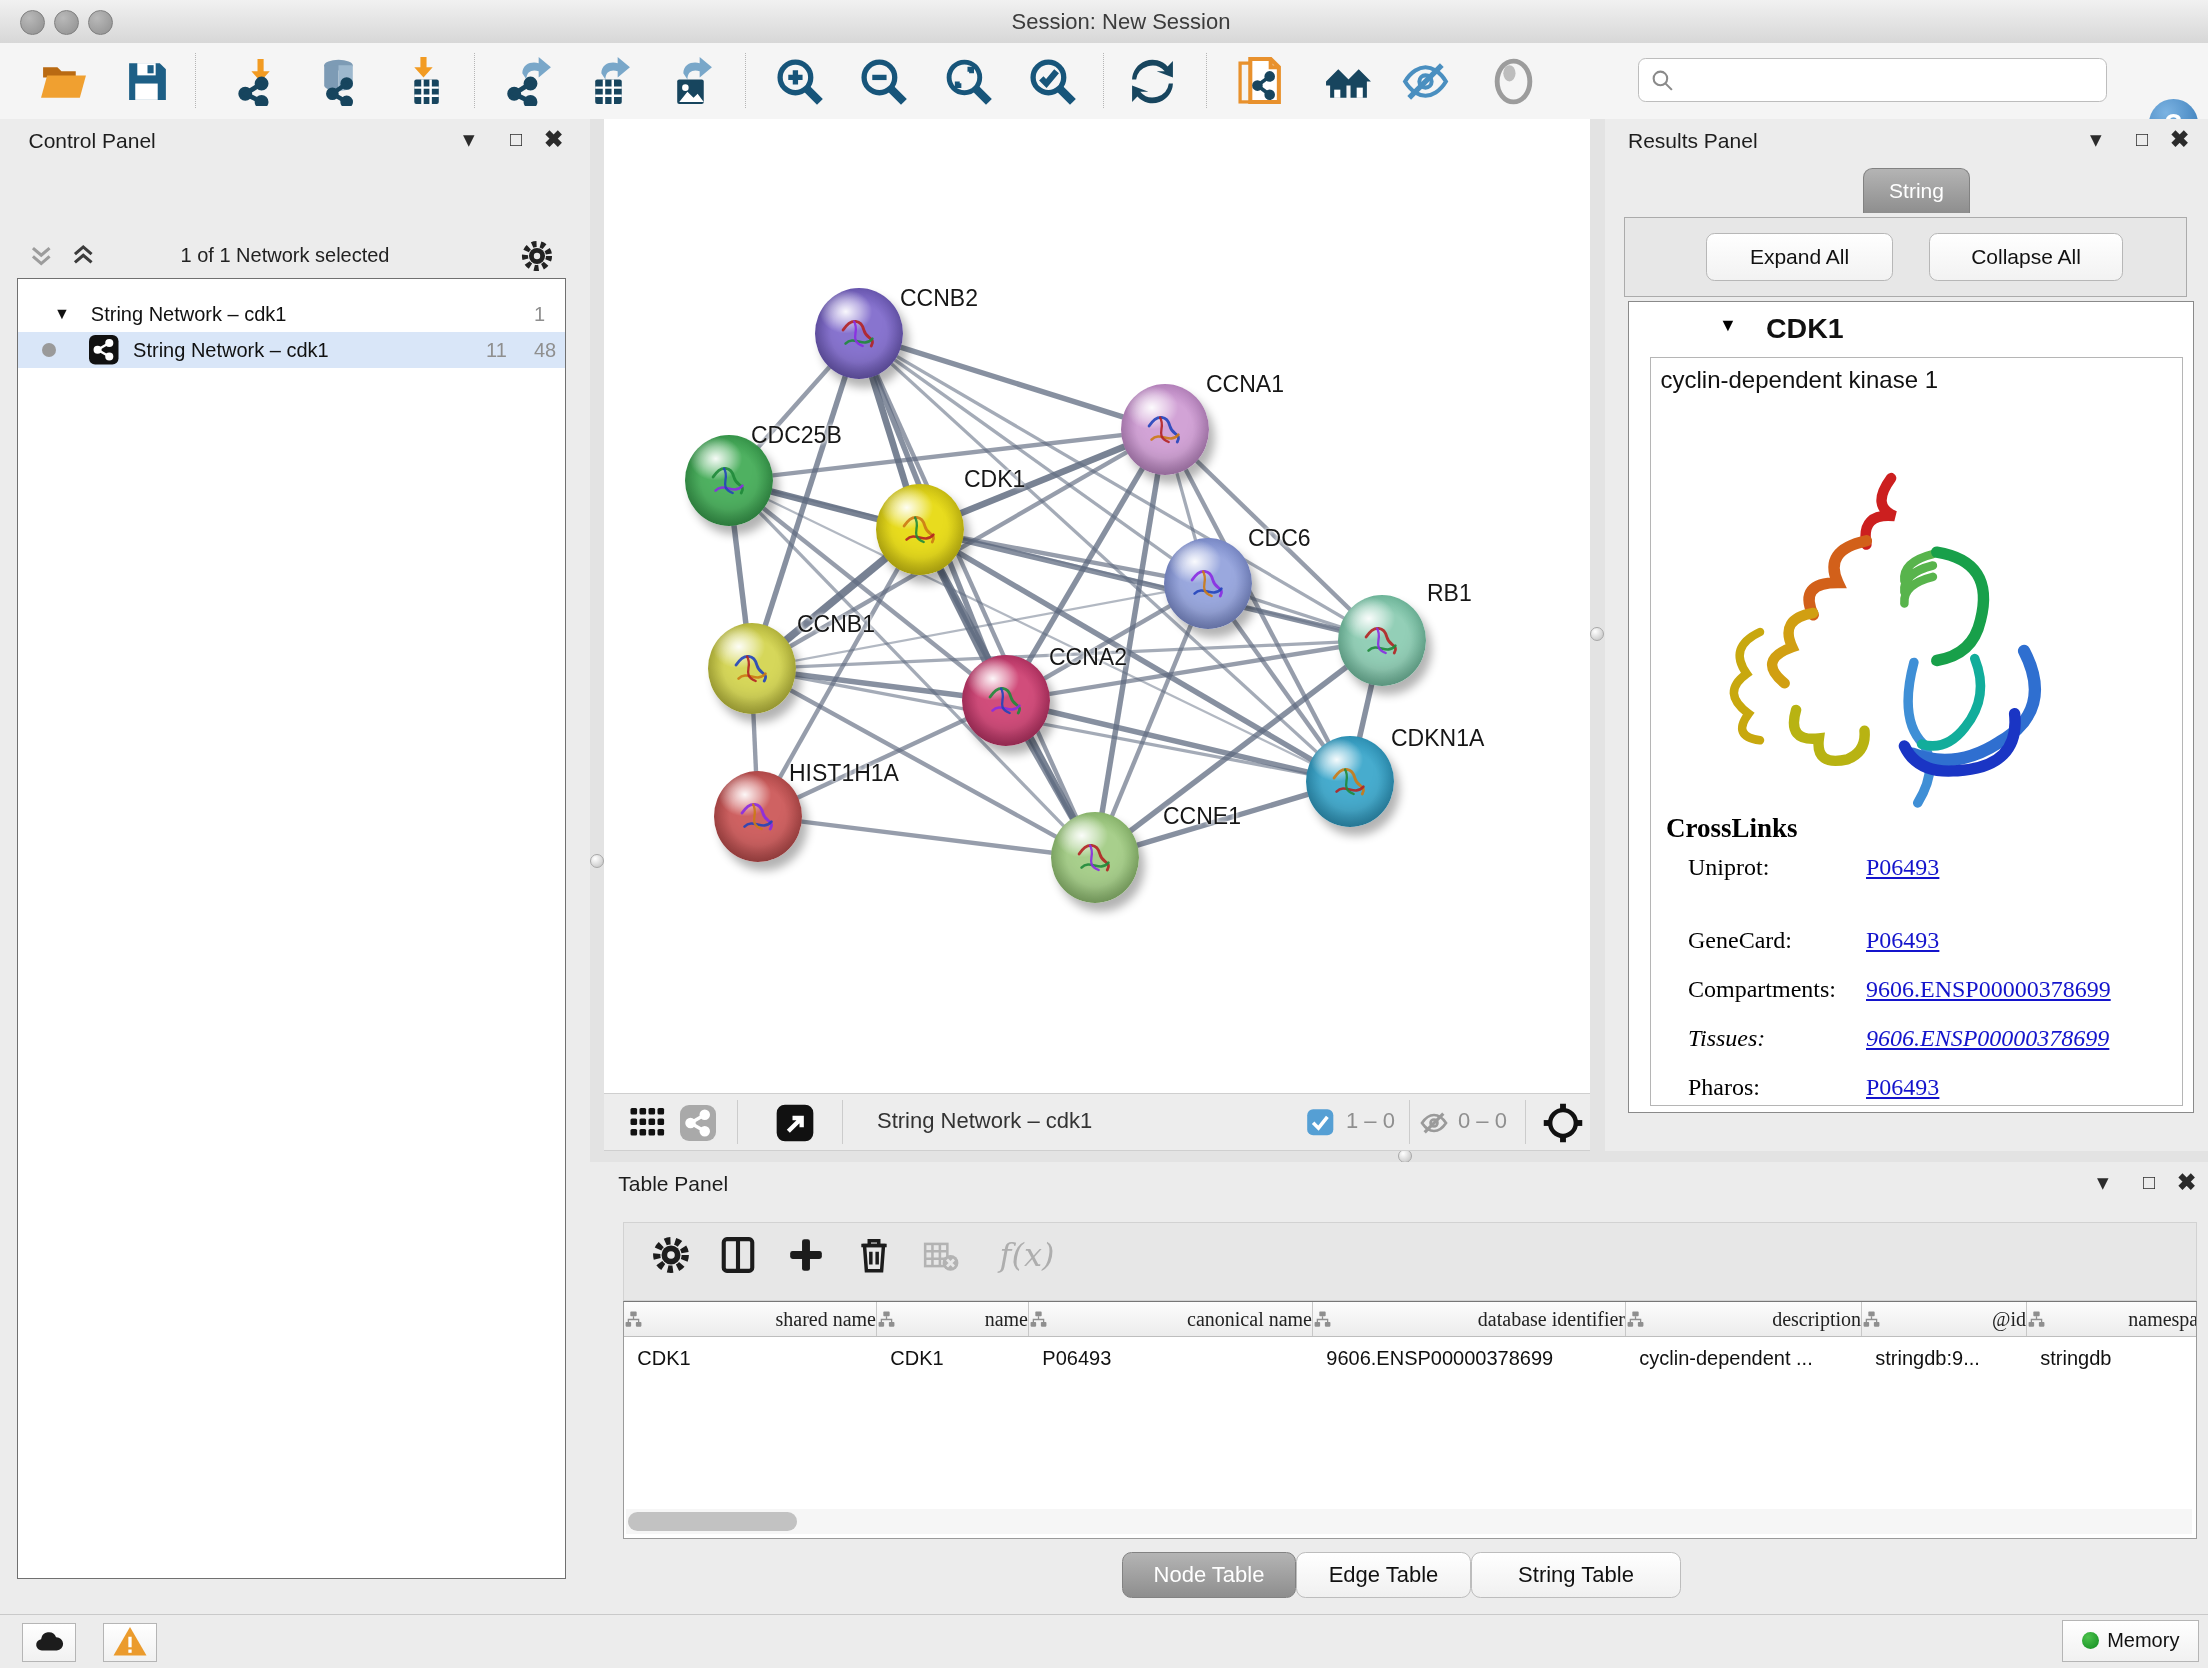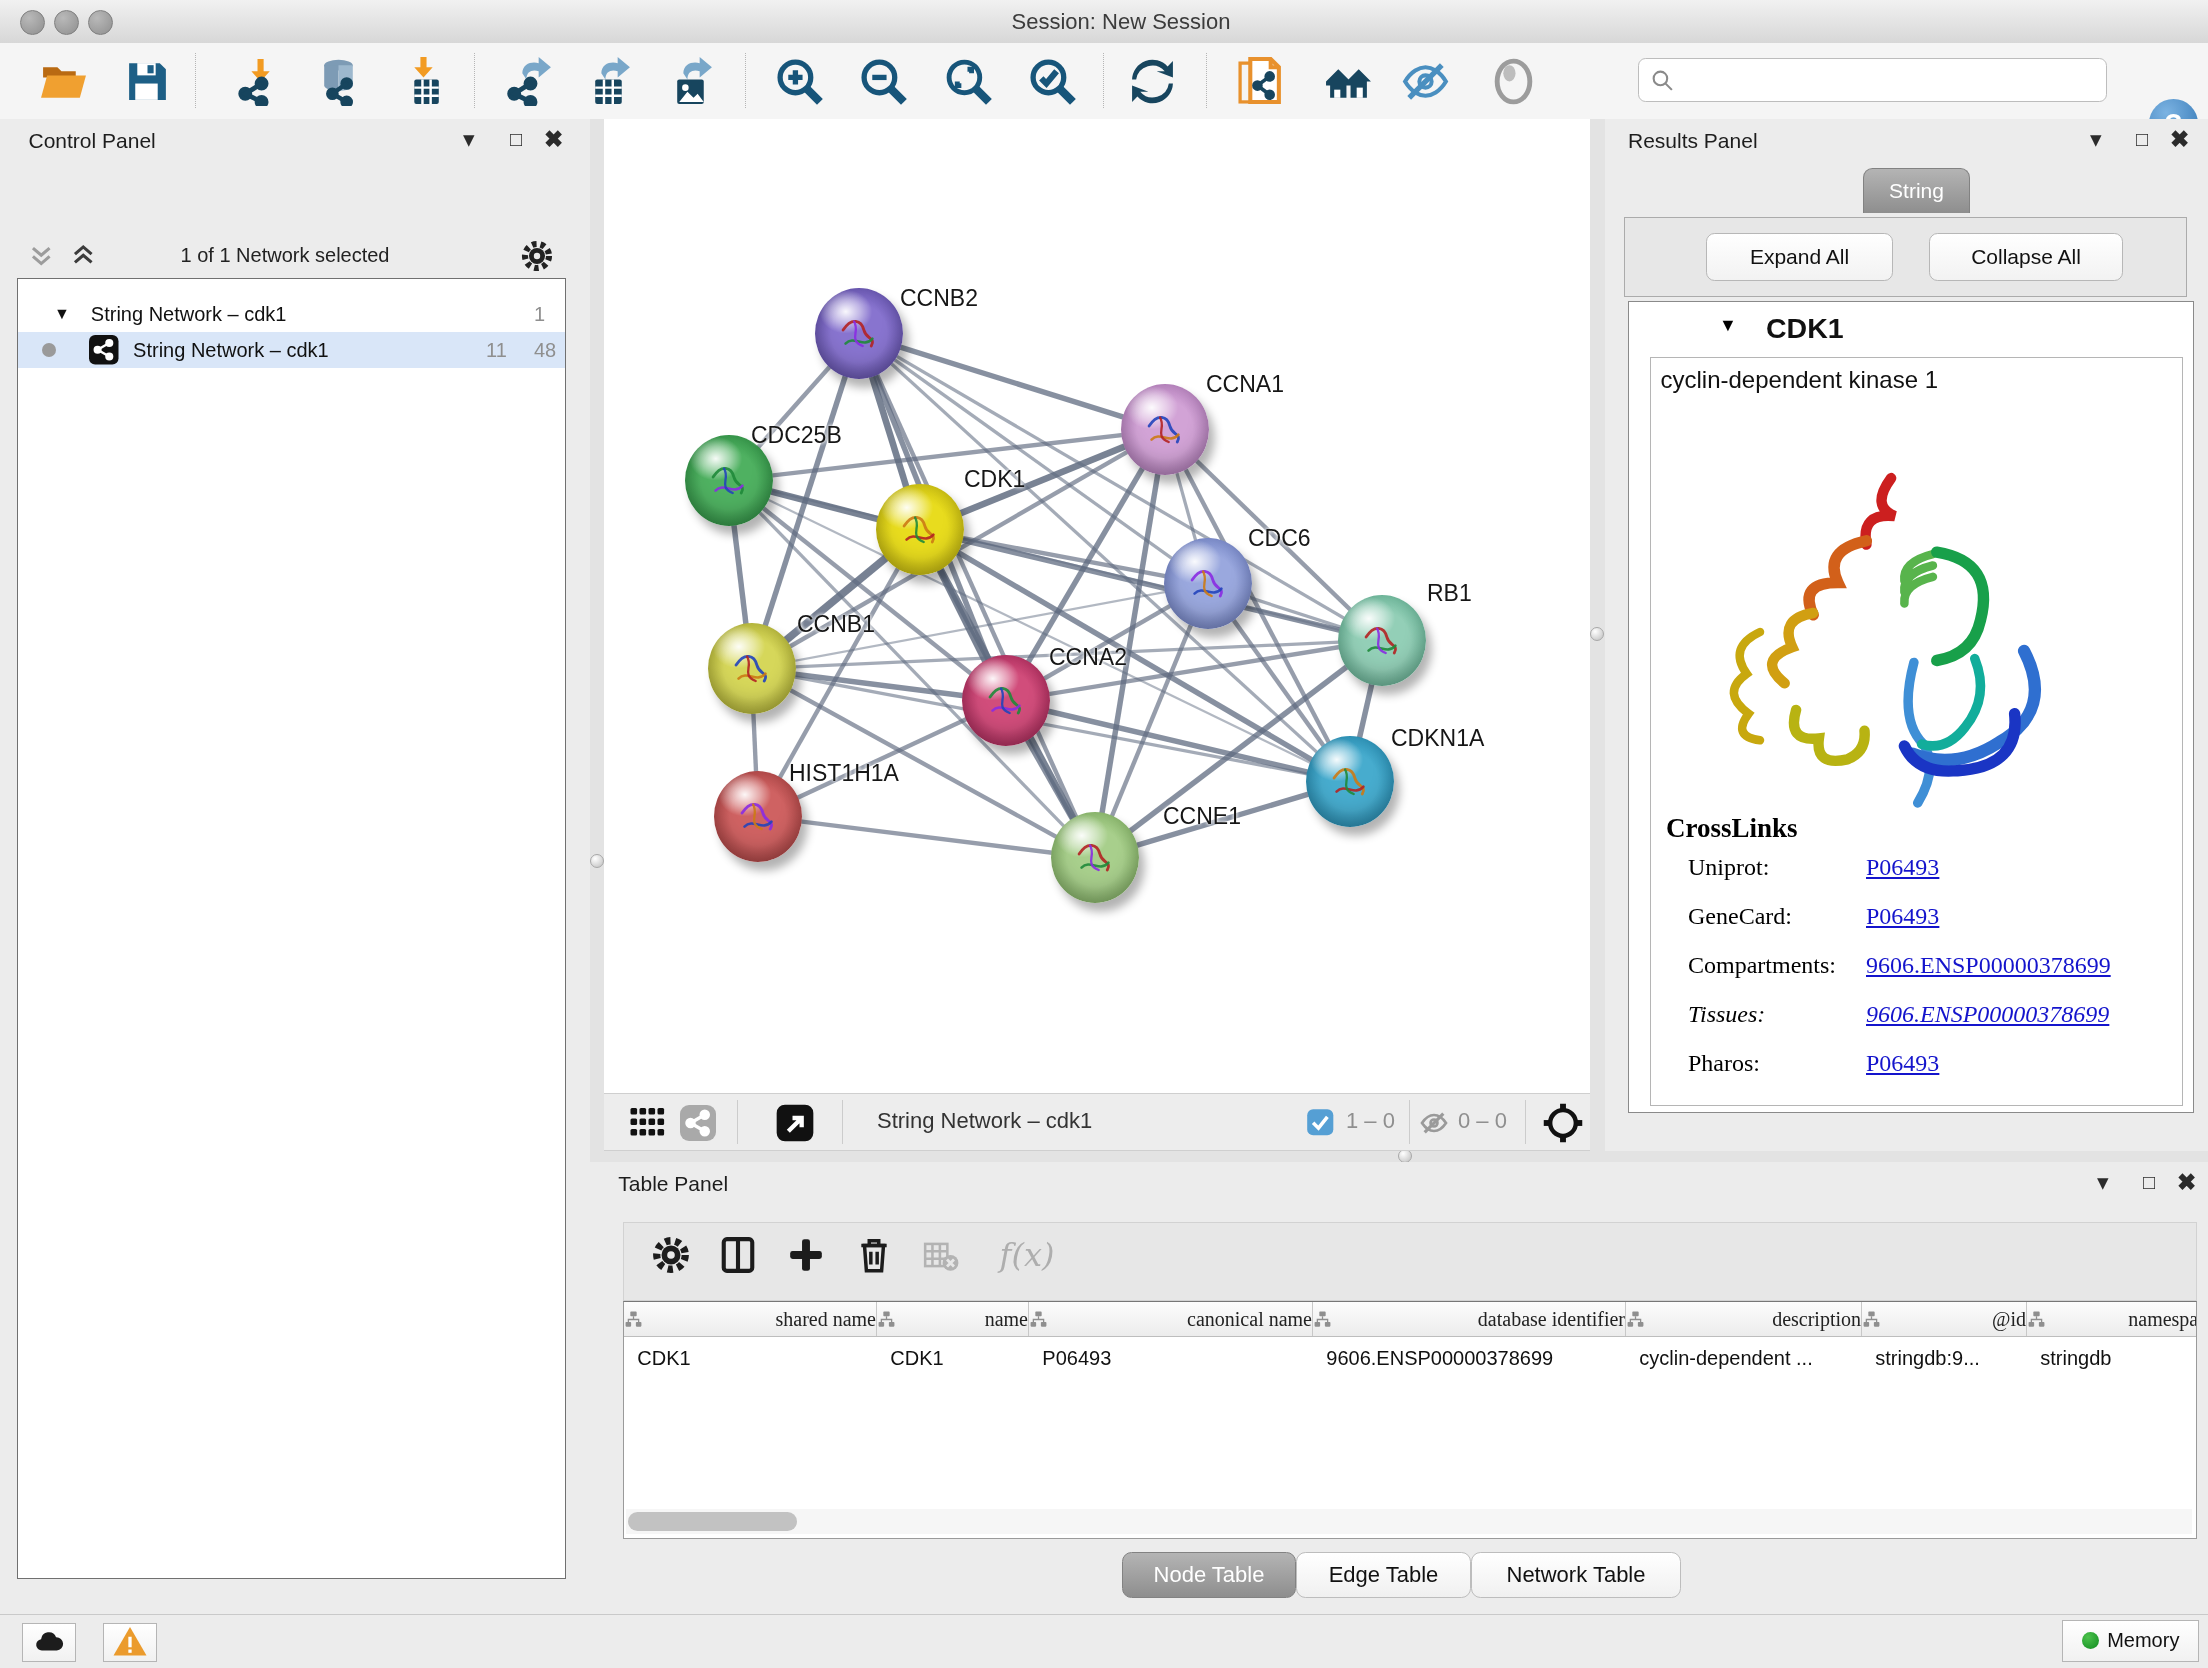--- a/index.html
+++ b/index.html
@@ -563,21 +563,21 @@
           <path d="M306 208 q16 40 -10 72 q-20 26 -46 18" stroke="#12ad9b" stroke-width="10"></path>
           <path d="M358 200 q32 62 -26 96 q-46 30 -92 12" stroke="#2f6fd0" stroke-width="13"></path>
           <path d="M348 266 q6 56 -60 60 q-42 4 -56 -26" stroke="#1a35c4" stroke-width="12"></path>
         </svg>
         <div class="xl-title">CrossLinks</div>
         <div id="xl-rows">
             <div class="xl-row" style="position: relative;">
               <span class="xl-label">Uniprot:</span>
               <a class="xl-link" href="#">P06493</a>
             </div>
-            <div class="xl-row" style="position: relative;">
+            <div class="xl-row" style="position: relative; margin-top: 24px;">
               <span class="xl-label">GeneCard:</span>
               <a class="xl-link" href="#">P06493</a>
             </div>
             <div class="xl-row" style="position: relative;">
               <span class="xl-label">Compartments:</span>
               <a class="xl-link" href="#">9606.ENSP00000378699</a>
             </div>
             <div class="xl-row" style="position: relative; font-style: italic;">
               <span class="xl-label">Tissues:</span>
               <a class="xl-link" href="#">9606.ENSP00000378699</a>
@@ -716,21 +716,21 @@
             <div class="td" style="width: 190px;">stringdb</div>
           </div>
         </div>
       <div class="tp-scroll">
           <div class="tp-thumb"></div>
         </div>
     </div>
     <div id="tp-tabs">
         <div class="tp-tab tab-selected" style="width: 174px;">Node Table</div>
         <div class="tp-tab" style="width: 175px;">Edge Table</div>
-        <div class="tp-tab" style="width: 210px;">Network Table</div>
+        <div class="tp-tab" style="width: 210px;">String Table</div>
       </div>
   </div>
 
   <div id="status-bar">
     <div class="sb-btn" style="left:22px">
       <svg width="34" height="34" viewBox="0 0 24 24" fill="#1c1c1c">
           <path d="M7 18a4 4 0 0 1-.6-7.96A5.5 5.5 0 0 1 17 8.6 4.2 4.2 0 0 1 17.5 18z"></path>
         </svg>
     </div>
     <div class="sb-btn" style="left:103px">

